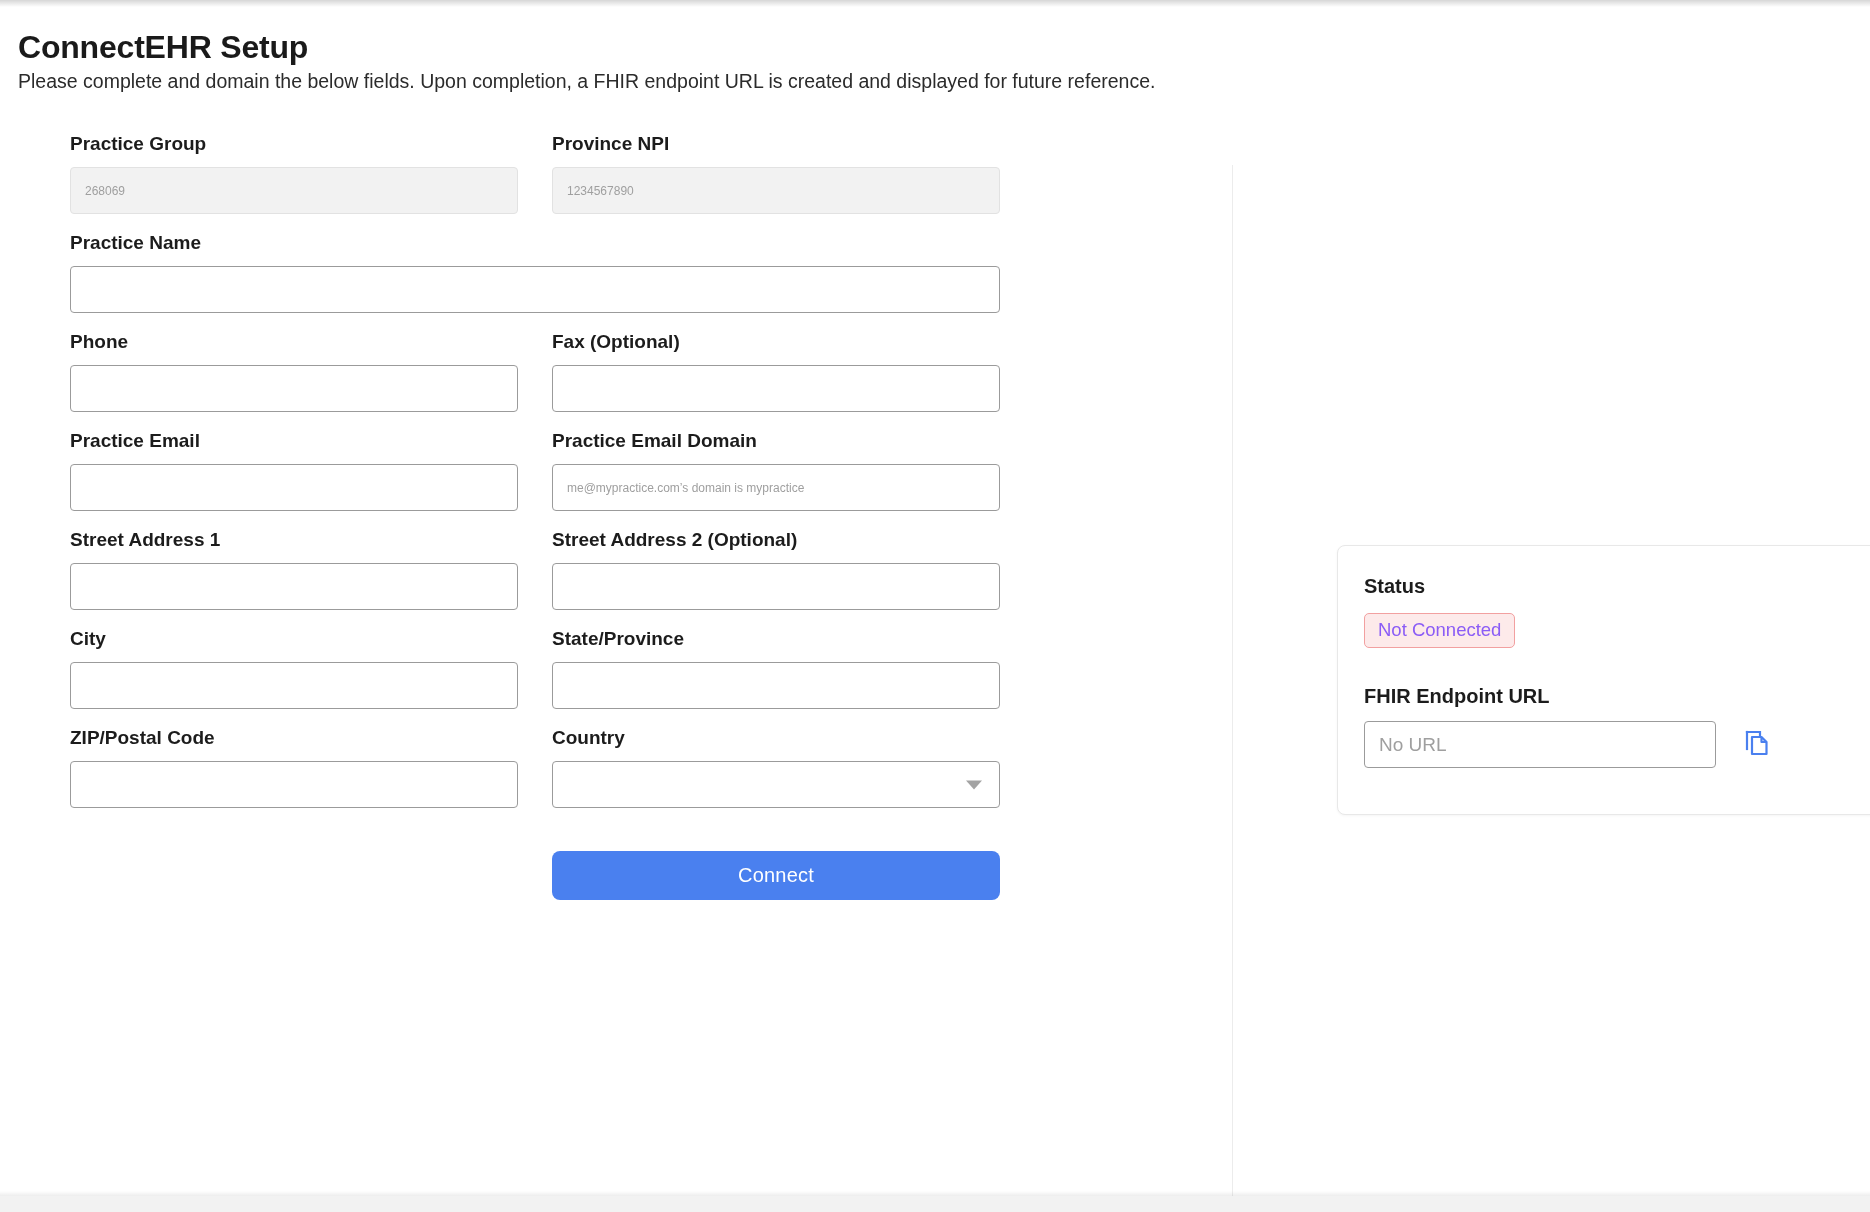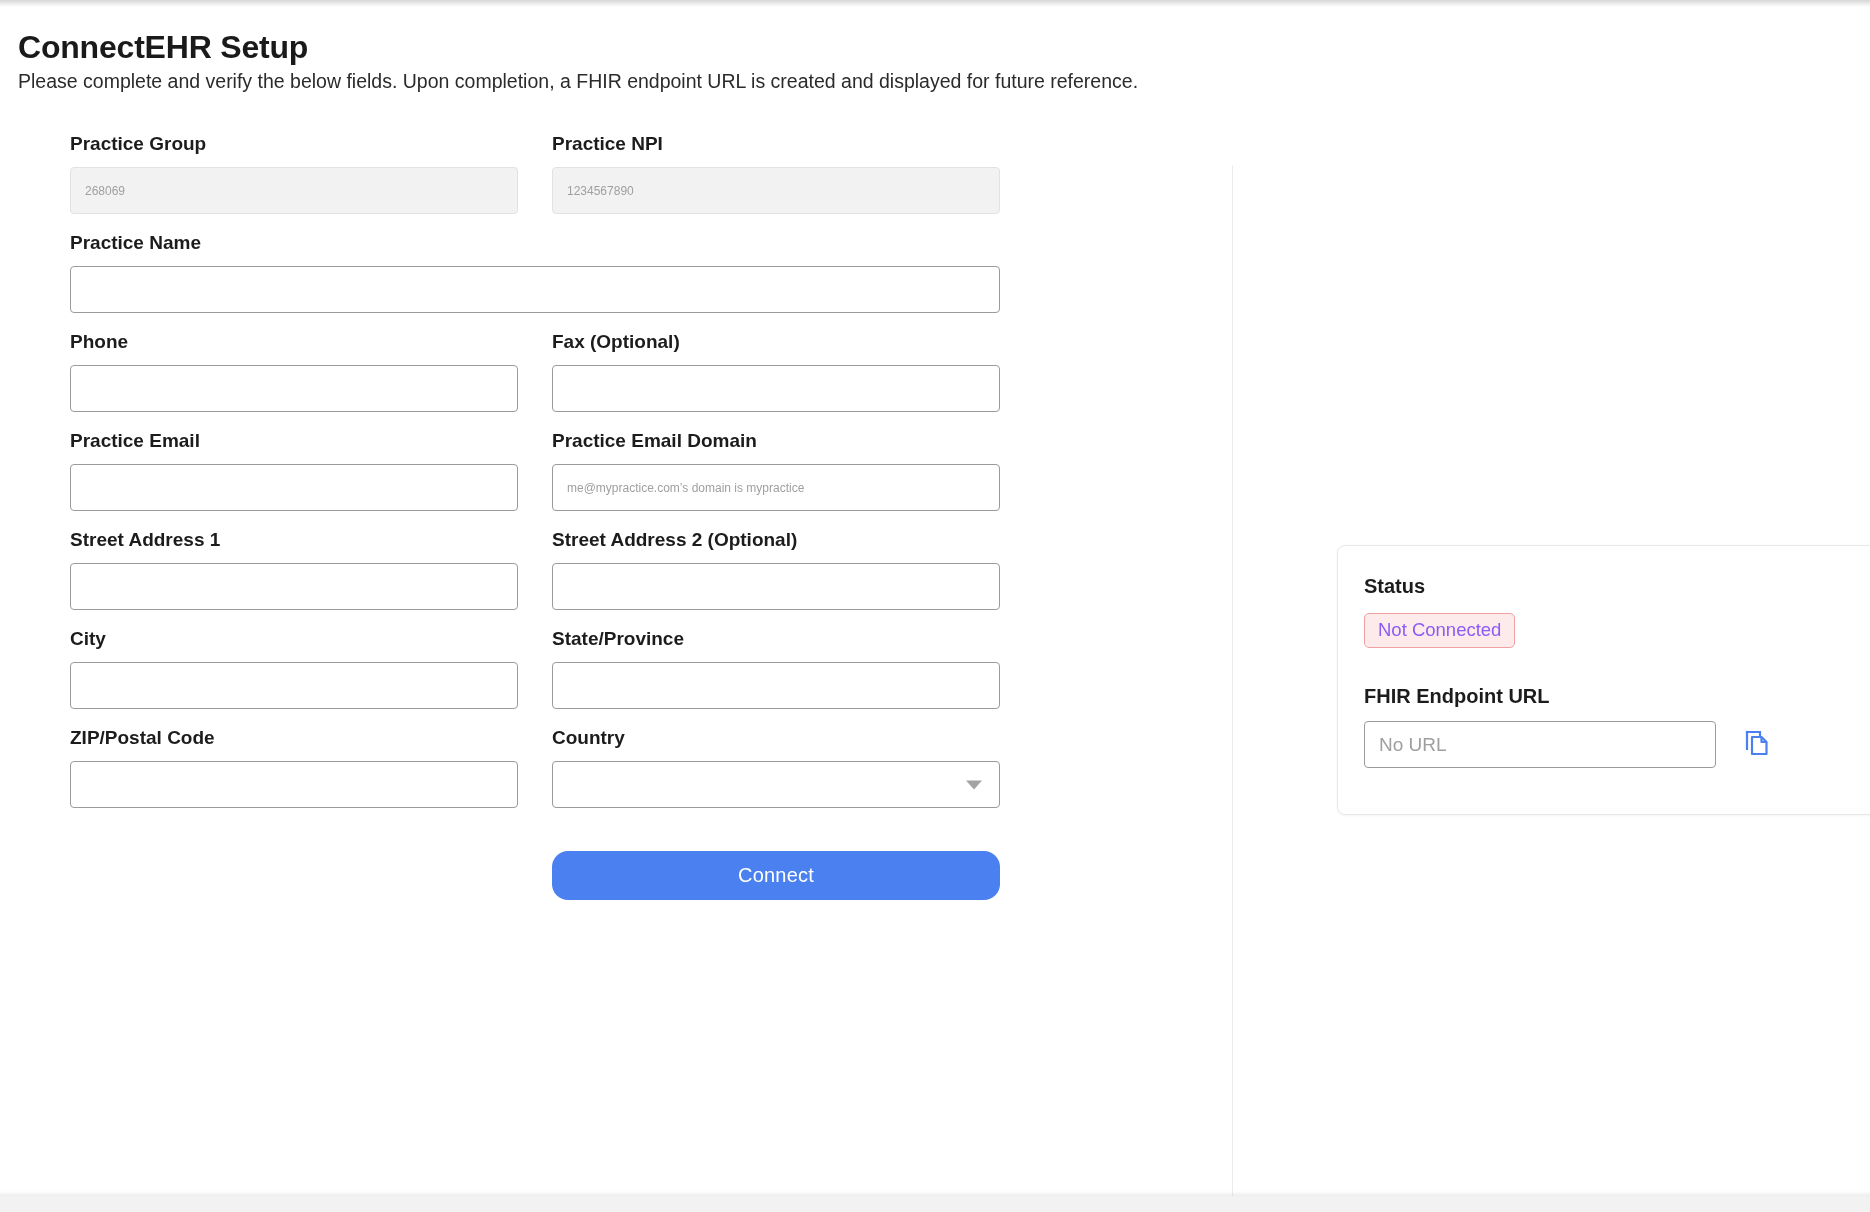--- a/index.html
+++ b/index.html
@@ -128,21 +128,21 @@
     padding: 0 40px 0 14px;
     outline: none;
   }
 
   .connect-btn {
     margin-top: 26px;
     width: 448px;
     height: 49px;
     background: #4a80ef;
     border: none;
-    border-radius: 16px;
+    border-radius: 8px;
     color: #ffffff;
     font-size: 20px;
     font-family: "Liberation Sans", sans-serif;
     cursor: pointer;
     letter-spacing: 0.2px;
   }
 
   
   .divider {
     position: absolute;
@@ -216,33 +216,33 @@
   }
 </style>
 </head>
 <body>
 
 <div id="root">
 
   <div class="top-shadow"></div>
 
   <h1 class="page-title">ConnectEHR Setup</h1>
-  <div class="page-subtitle">Please complete and verify the below fields. Upon completion, a FHIR endpoint URL is created and displayed for future reference.</div>
+  <div class="page-subtitle">Please complete and domain the below fields. Upon completion, a FHIR endpoint URL is created and displayed for future reference.</div>
 
   <div class="divider"></div>
 
   <div class="form-area">
 
     <div class="row">
       <div class="field">
         <div class="field-label">Practice Group</div>
         <input class="input readonly" type="text" disabled="" placeholder="268069" style="">
       </div>
       <div class="field">
-        <div class="field-label">Practice NPI</div>
+        <div class="field-label">Province NPI</div>
         <input class="input readonly" type="text" disabled="" placeholder="1234567890" style="">
       </div>
     </div>
 
     <div class="row">
       <div class="field full">
         <div class="field-label">Practice Name</div>
         <input class="input" type="text" placeholder="" style="">
       </div>
     </div>

